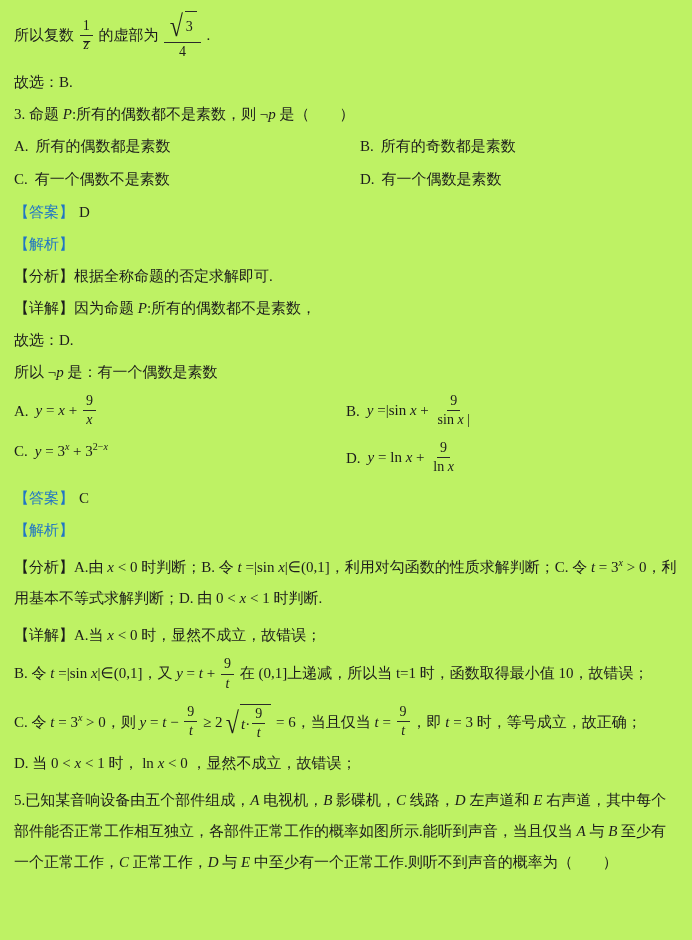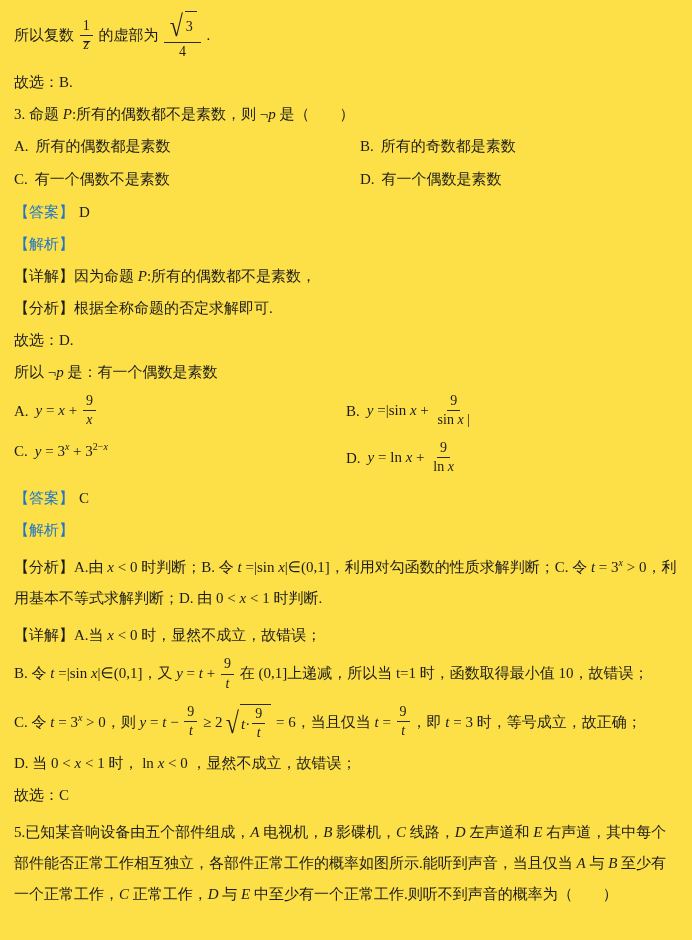--- a/index.html
+++ b/index.html
@@ -2,21 +2,21 @@
 <html><head>
 <meta charset="utf-8">
 <style>
   html,body{margin:0;padding:0;background:#ffffff;}
   .page{
     position:relative;
     width:692px;height:940px;
     box-sizing:border-box;
     padding:12px 14px 0 14px;
     overflow:hidden;
-    background:#fde047;
+    background:#bef264;
     color:#1c1c1c;
     font-family:"Liberation Serif", serif;
     font-size:15px;
   }
   p.line{margin:0 0 11px 0;line-height:21px;}
   p.para{margin:0 0 11px 0;line-height:31px;}
   .mb8{margin-bottom:8px;}
   .mb6{margin-bottom:6px;}
   .mb4{margin-bottom:4px;}
   .mb2{margin-bottom:2px;}
@@ -90,22 +90,22 @@
       <span>有一个偶数是素数</span>
     </div>
   </div>
 
   <p class="line">
     <span class="blue" style="color: rgb(33, 118, 197);">【答案】</span><span class="ans">D</span>
   </p>
   <p class="line">
     <span class="blue" style="color: rgb(33, 118, 197);">【解析】</span>
   </p>
+  <p class="line">【分析】根据全称命题的否定求解即可.</p>
   <p class="line">【详解】因为命题 <span class="mi">P</span><span class="mn">:</span>所有的偶数都不是素数，</p>
-  <p class="line">【分析】根据全称命题的否定求解即可.</p>
   <p class="line">故选：D.</p>
   <p class="line">所以 <span class="mn">¬</span><span class="mi">p</span> 是：有一个偶数是素数</p>
 
 
   <div class="opts q4 mb6" style="margin-top:10px;">
     <div class="cell-l">
       <span class="olabel">A.</span>
       <span class="opttext"><span class="mi">y</span><span class="mn"> = </span><span class="mi">x</span><span class="mn"> + </span><span class="frac">
             <span class="num"><span class="mn">9</span></span>
             <span class="den"><span class="mi">x</span></span>
@@ -156,17 +156,16 @@
           <span class="frac">
             <span class="num"><span class="mn">9</span></span>
             <span class="den"><span class="mi">t</span></span>
           </span>
         </span>
       </span><span class="mn"> = 6</span>，当且仅当  <span class="mi">t</span><span class="mn"> = </span><span class="frac">
         <span class="num"><span class="mn">9</span></span>
         <span class="den"><span class="mi">t</span></span>
       </span>，即  <span class="mi">t</span><span class="mn"> = 3</span> 时，等号成立，故正确；</p>
   <p class="line mb10">D. 当 <span class="mn">0 &lt; </span><span class="mi">x</span><span class="mn"> &lt; 1</span> 时，  <span class="mn">ln </span><span class="mi">x</span><span class="mn"> &lt; 0</span> ，显然不成立，故错误；</p>
-  <p class="line mb10">故选：C</p>
 
   <p class="para">5.已知某音响设备由五个部件组成，<span class="mi">A</span> 电视机，<span class="mi">B</span> 影碟机，<span class="mi">C</span> 线路，<span class="mi">D</span> 左声道和 <span class="mi">E</span> 右声道，其中每个部件能否正常工作相互独立，各部件正常工作的概率如图所示.能听到声音，当且仅当 <span class="mi">A</span> 与 <span class="mi">B</span> 至少有一个正常工作，<span class="mi">C</span> 正常工作，<span class="mi">D</span> 与 <span class="mi">E</span> 中至少有一个正常工作.则听不到声音的概率为（　　）</p>
 
 </div>
 
 </body></html>

